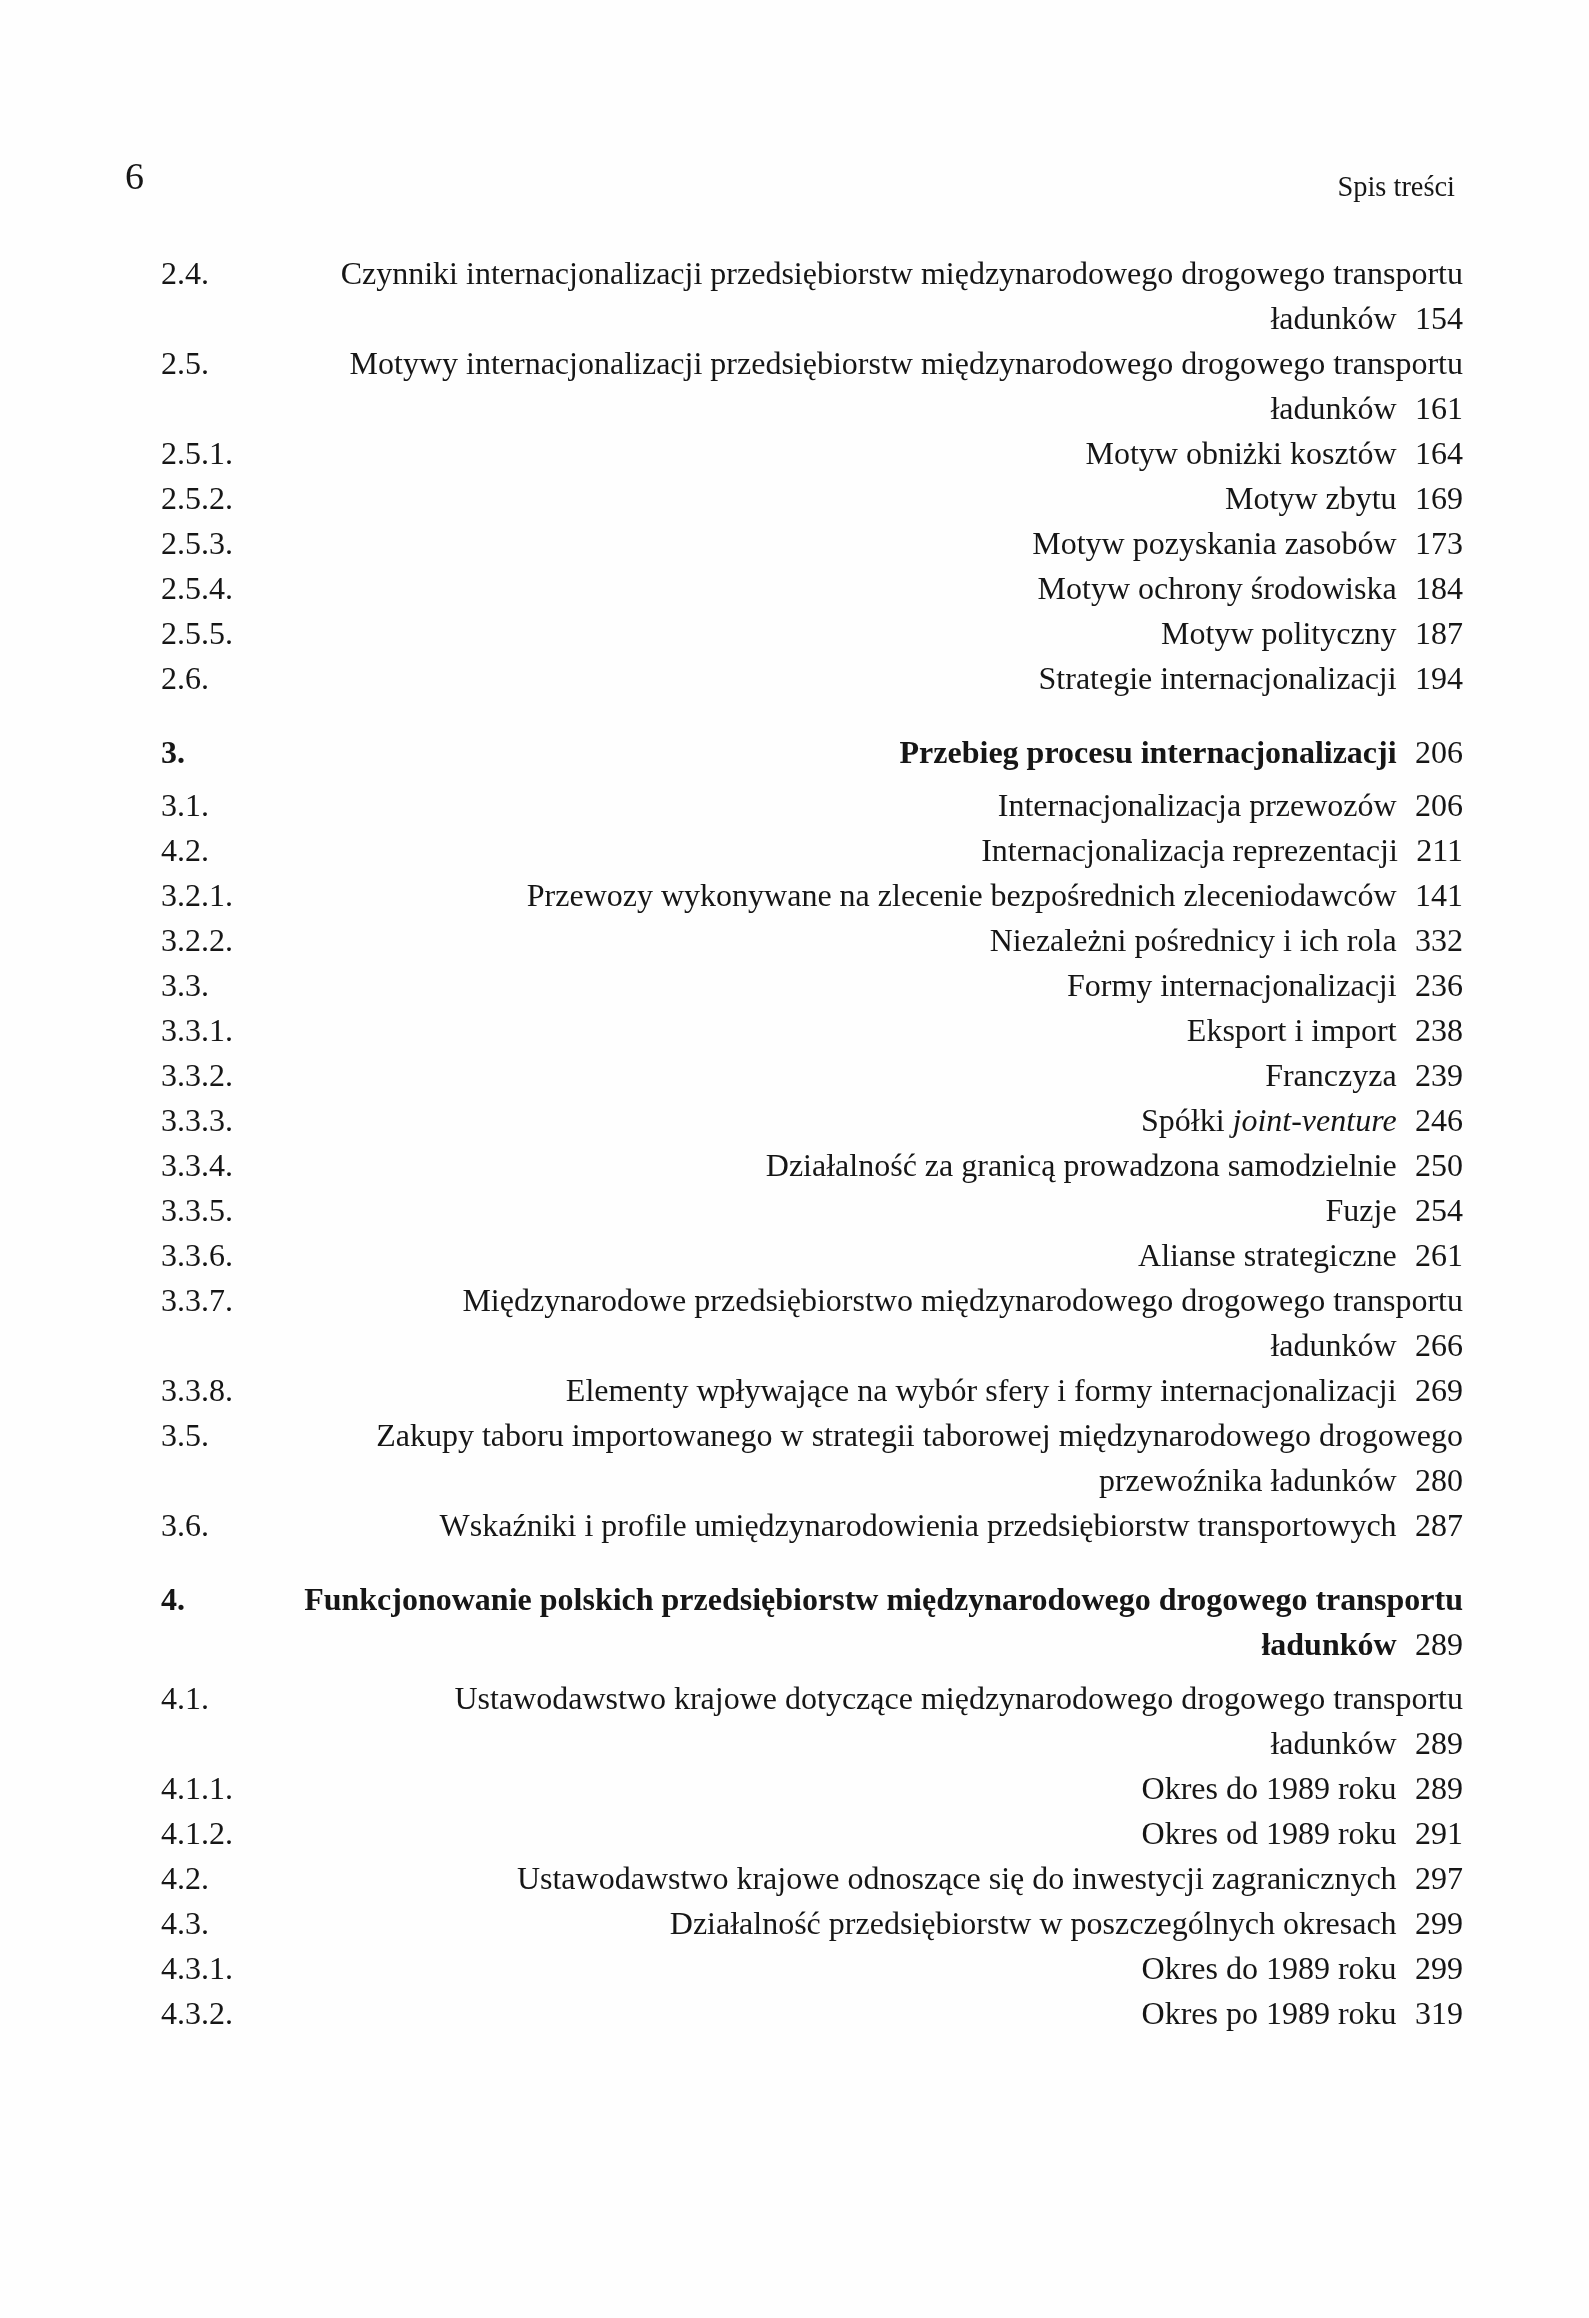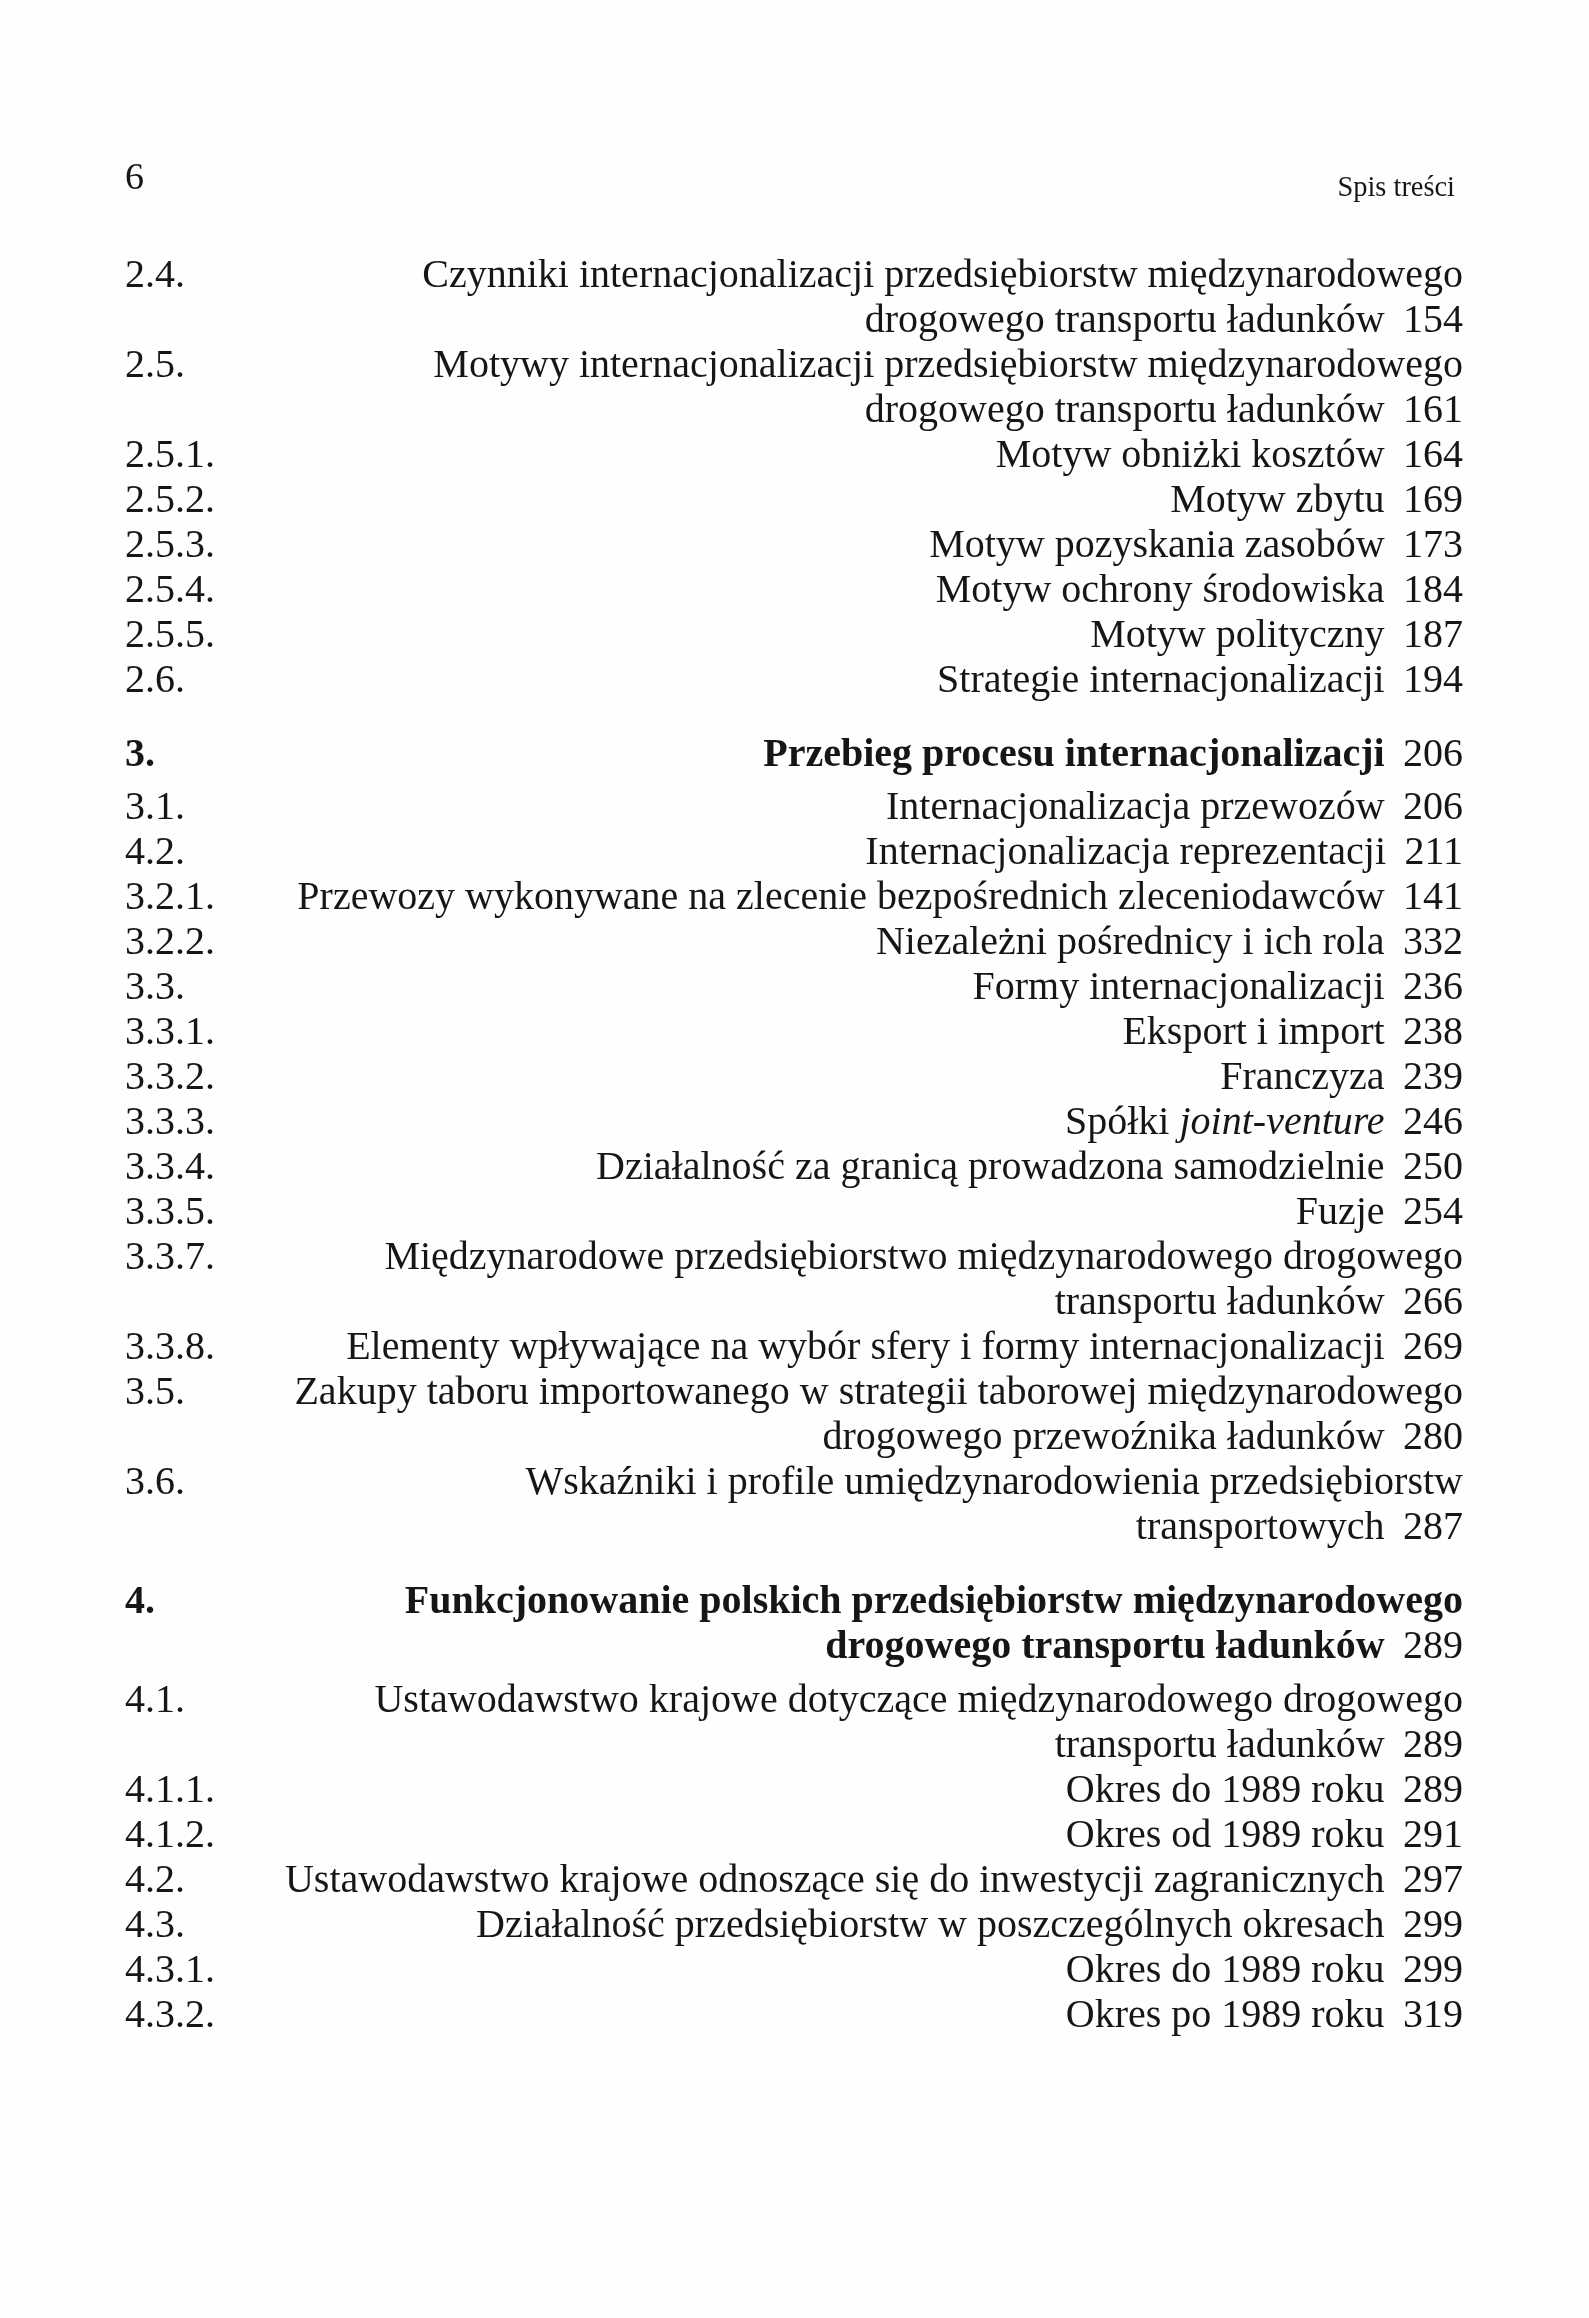--- a/index.html
+++ b/index.html
@@ -44,22 +44,23 @@
       line-height: 40px;
     }
     .toc {
       position: absolute;
       left: 125px;
       top: 251px;
       width: 1338px;
     }
     .entry {
       display: flex;
-      font-size: 40px;
+      font-size: 32px;
       line-height: 45px;
+      margin-left: 36px;
     }
     .entry .num {
       flex: 0 0 121px;
       white-space: nowrap;
     }
     .entry .title {
       flex: 1 1 auto;
       text-align: right;
     }
     .entry .pg {
@@ -161,20 +162,24 @@
       </div>
       <div class="entry">
         <span class="num">3.3.4.</span>
         <span class="title"><span>Działalność za granicą prowadzona samodzielnie</span><span class="pg">250</span></span>
       </div>
       <div class="entry">
         <span class="num">3.3.5.</span>
         <span class="title"><span>Fuzje</span><span class="pg">254</span></span>
       </div>
       <div class="entry">
+        <span class="num">3.3.6.</span>
+        <span class="title"><span>Alianse strategiczne</span><span class="pg">261</span></span>
+      </div>
+      <div class="entry">
         <span class="num">3.3.7.</span>
         <span class="title"><span>Międzynarodowe przedsiębiorstwo międzynarodowego drogowego transportu ładunków</span><span class="pg">266</span></span>
       </div>
       <div class="entry">
         <span class="num">3.3.8.</span>
         <span class="title"><span>Elementy wpływające na wybór sfery i formy internacjonalizacji</span><span class="pg">269</span></span>
       </div>
       <div class="entry">
         <span class="num">3.5.</span>
         <span class="title"><span>Zakupy taboru importowanego w strategii taborowej międzynarodowego drogowego przewoźnika ładunków</span><span class="pg">280</span></span>

